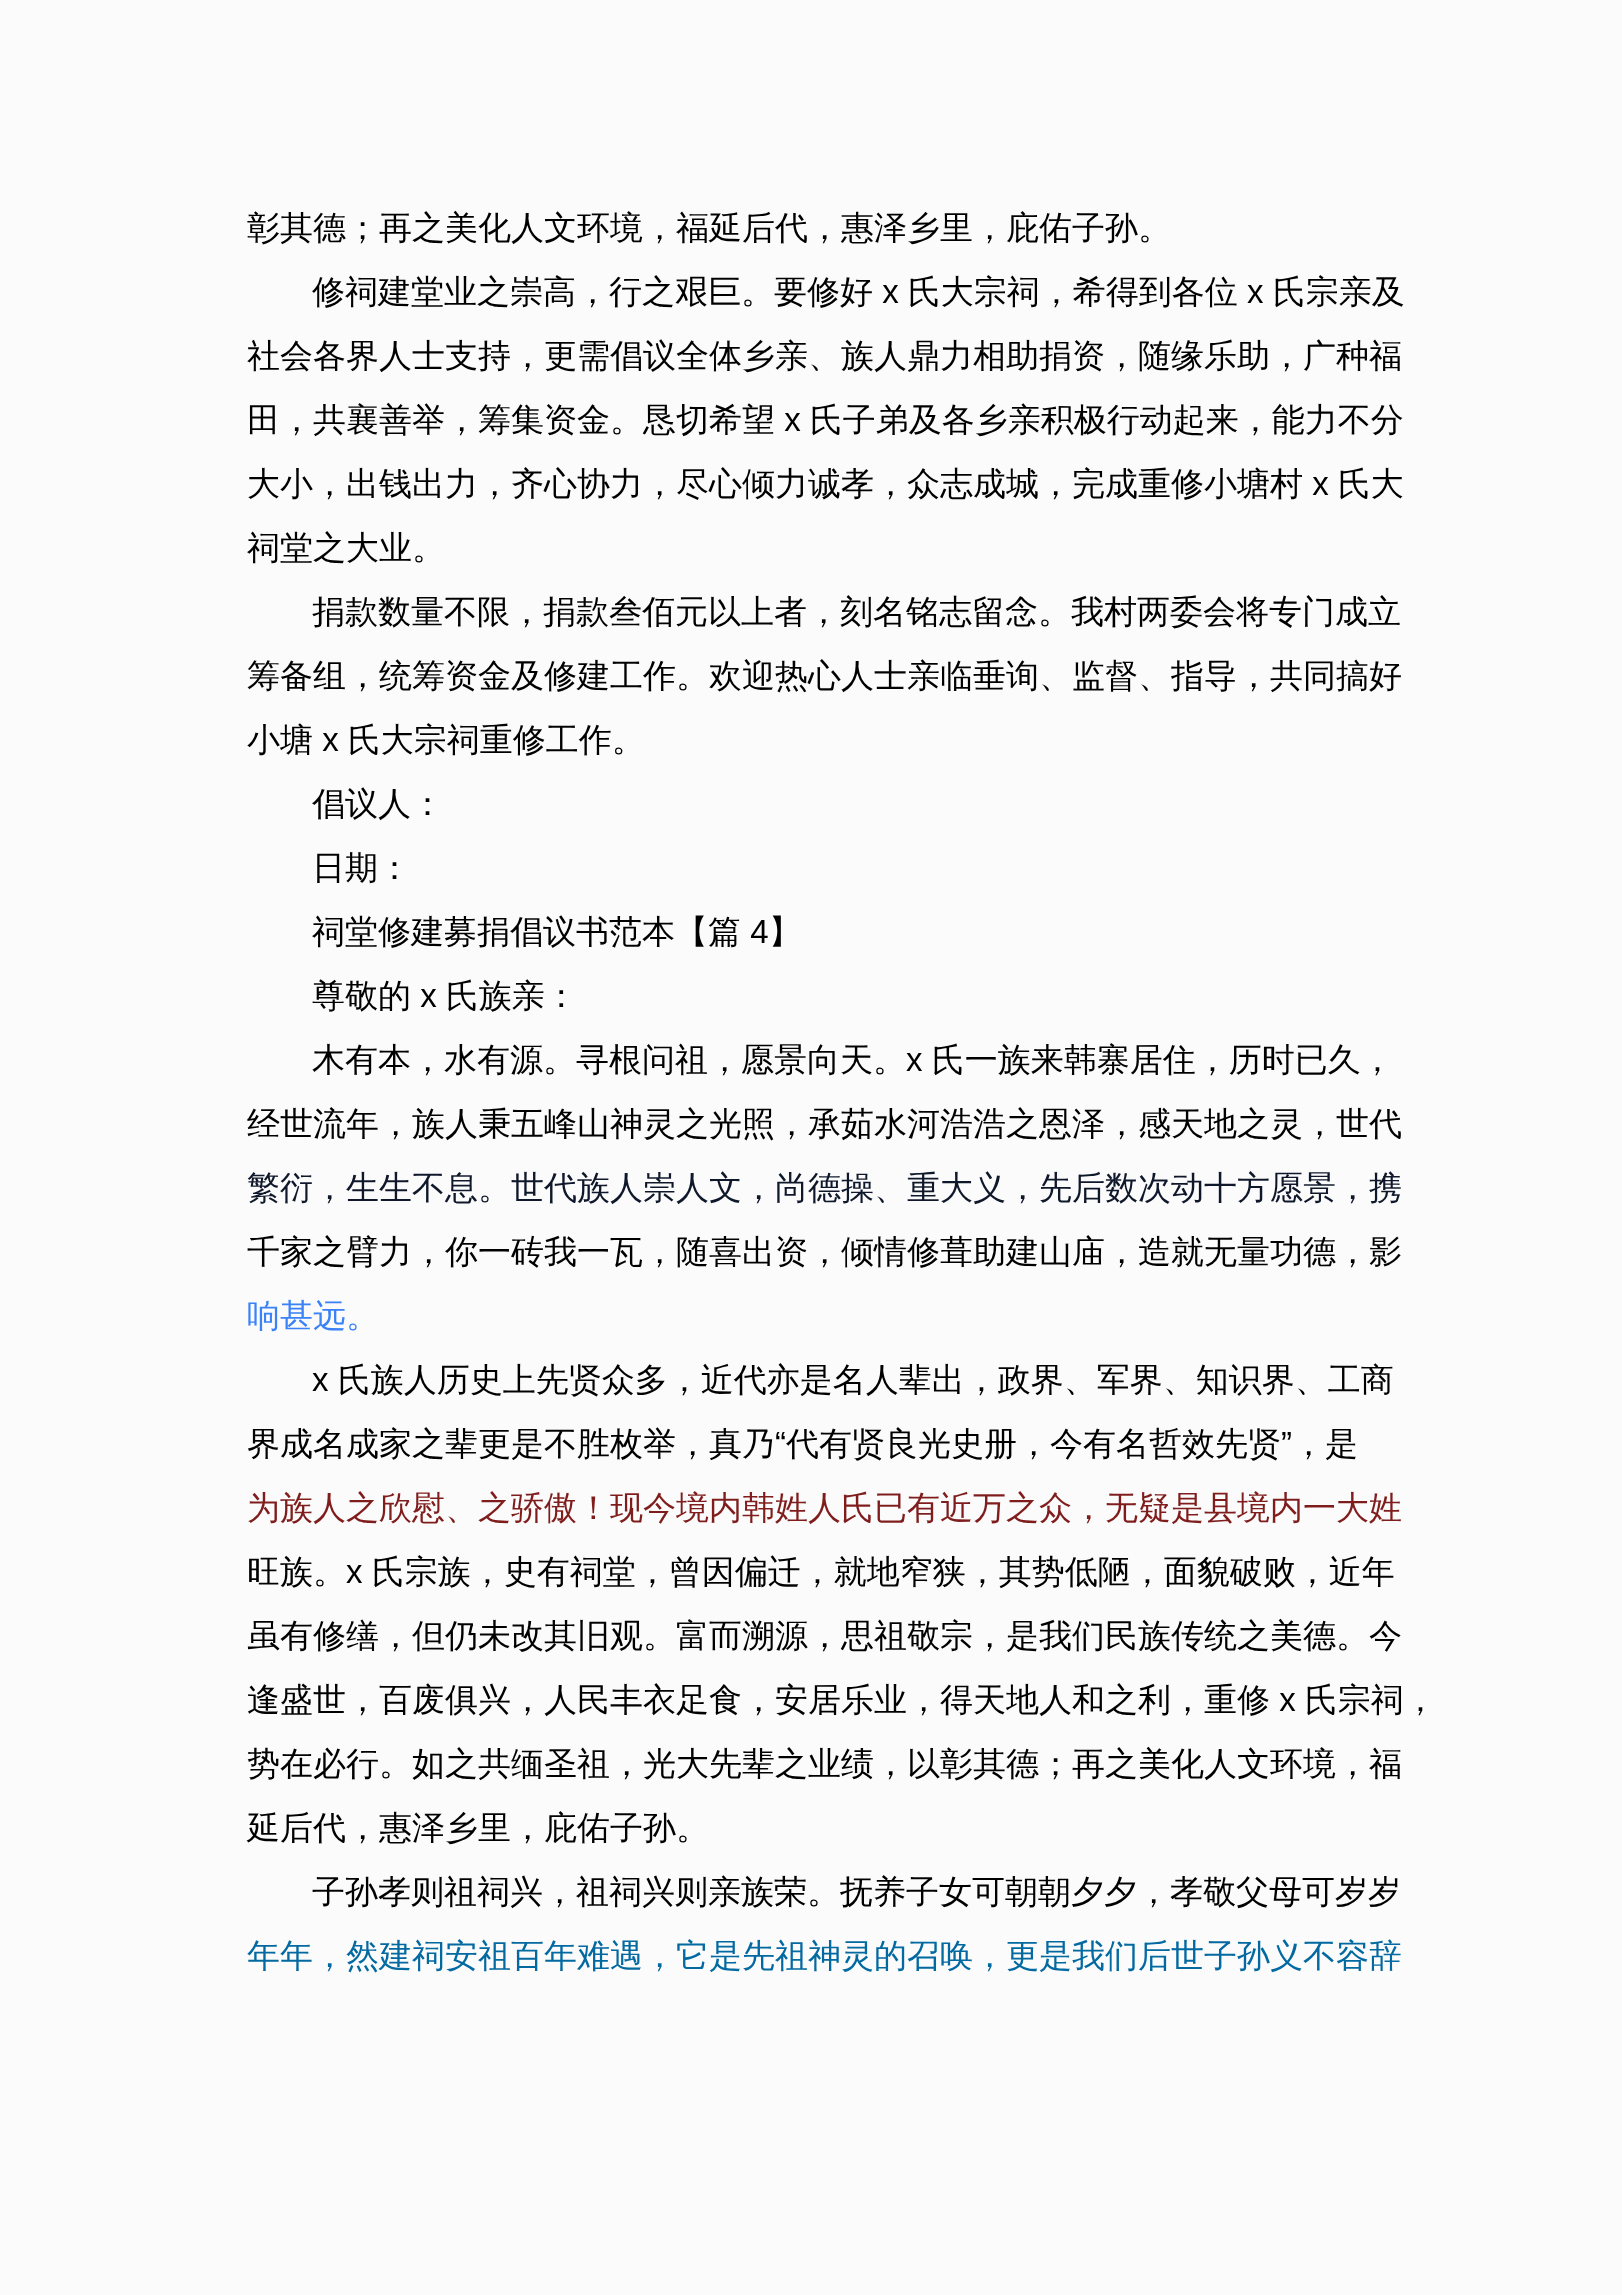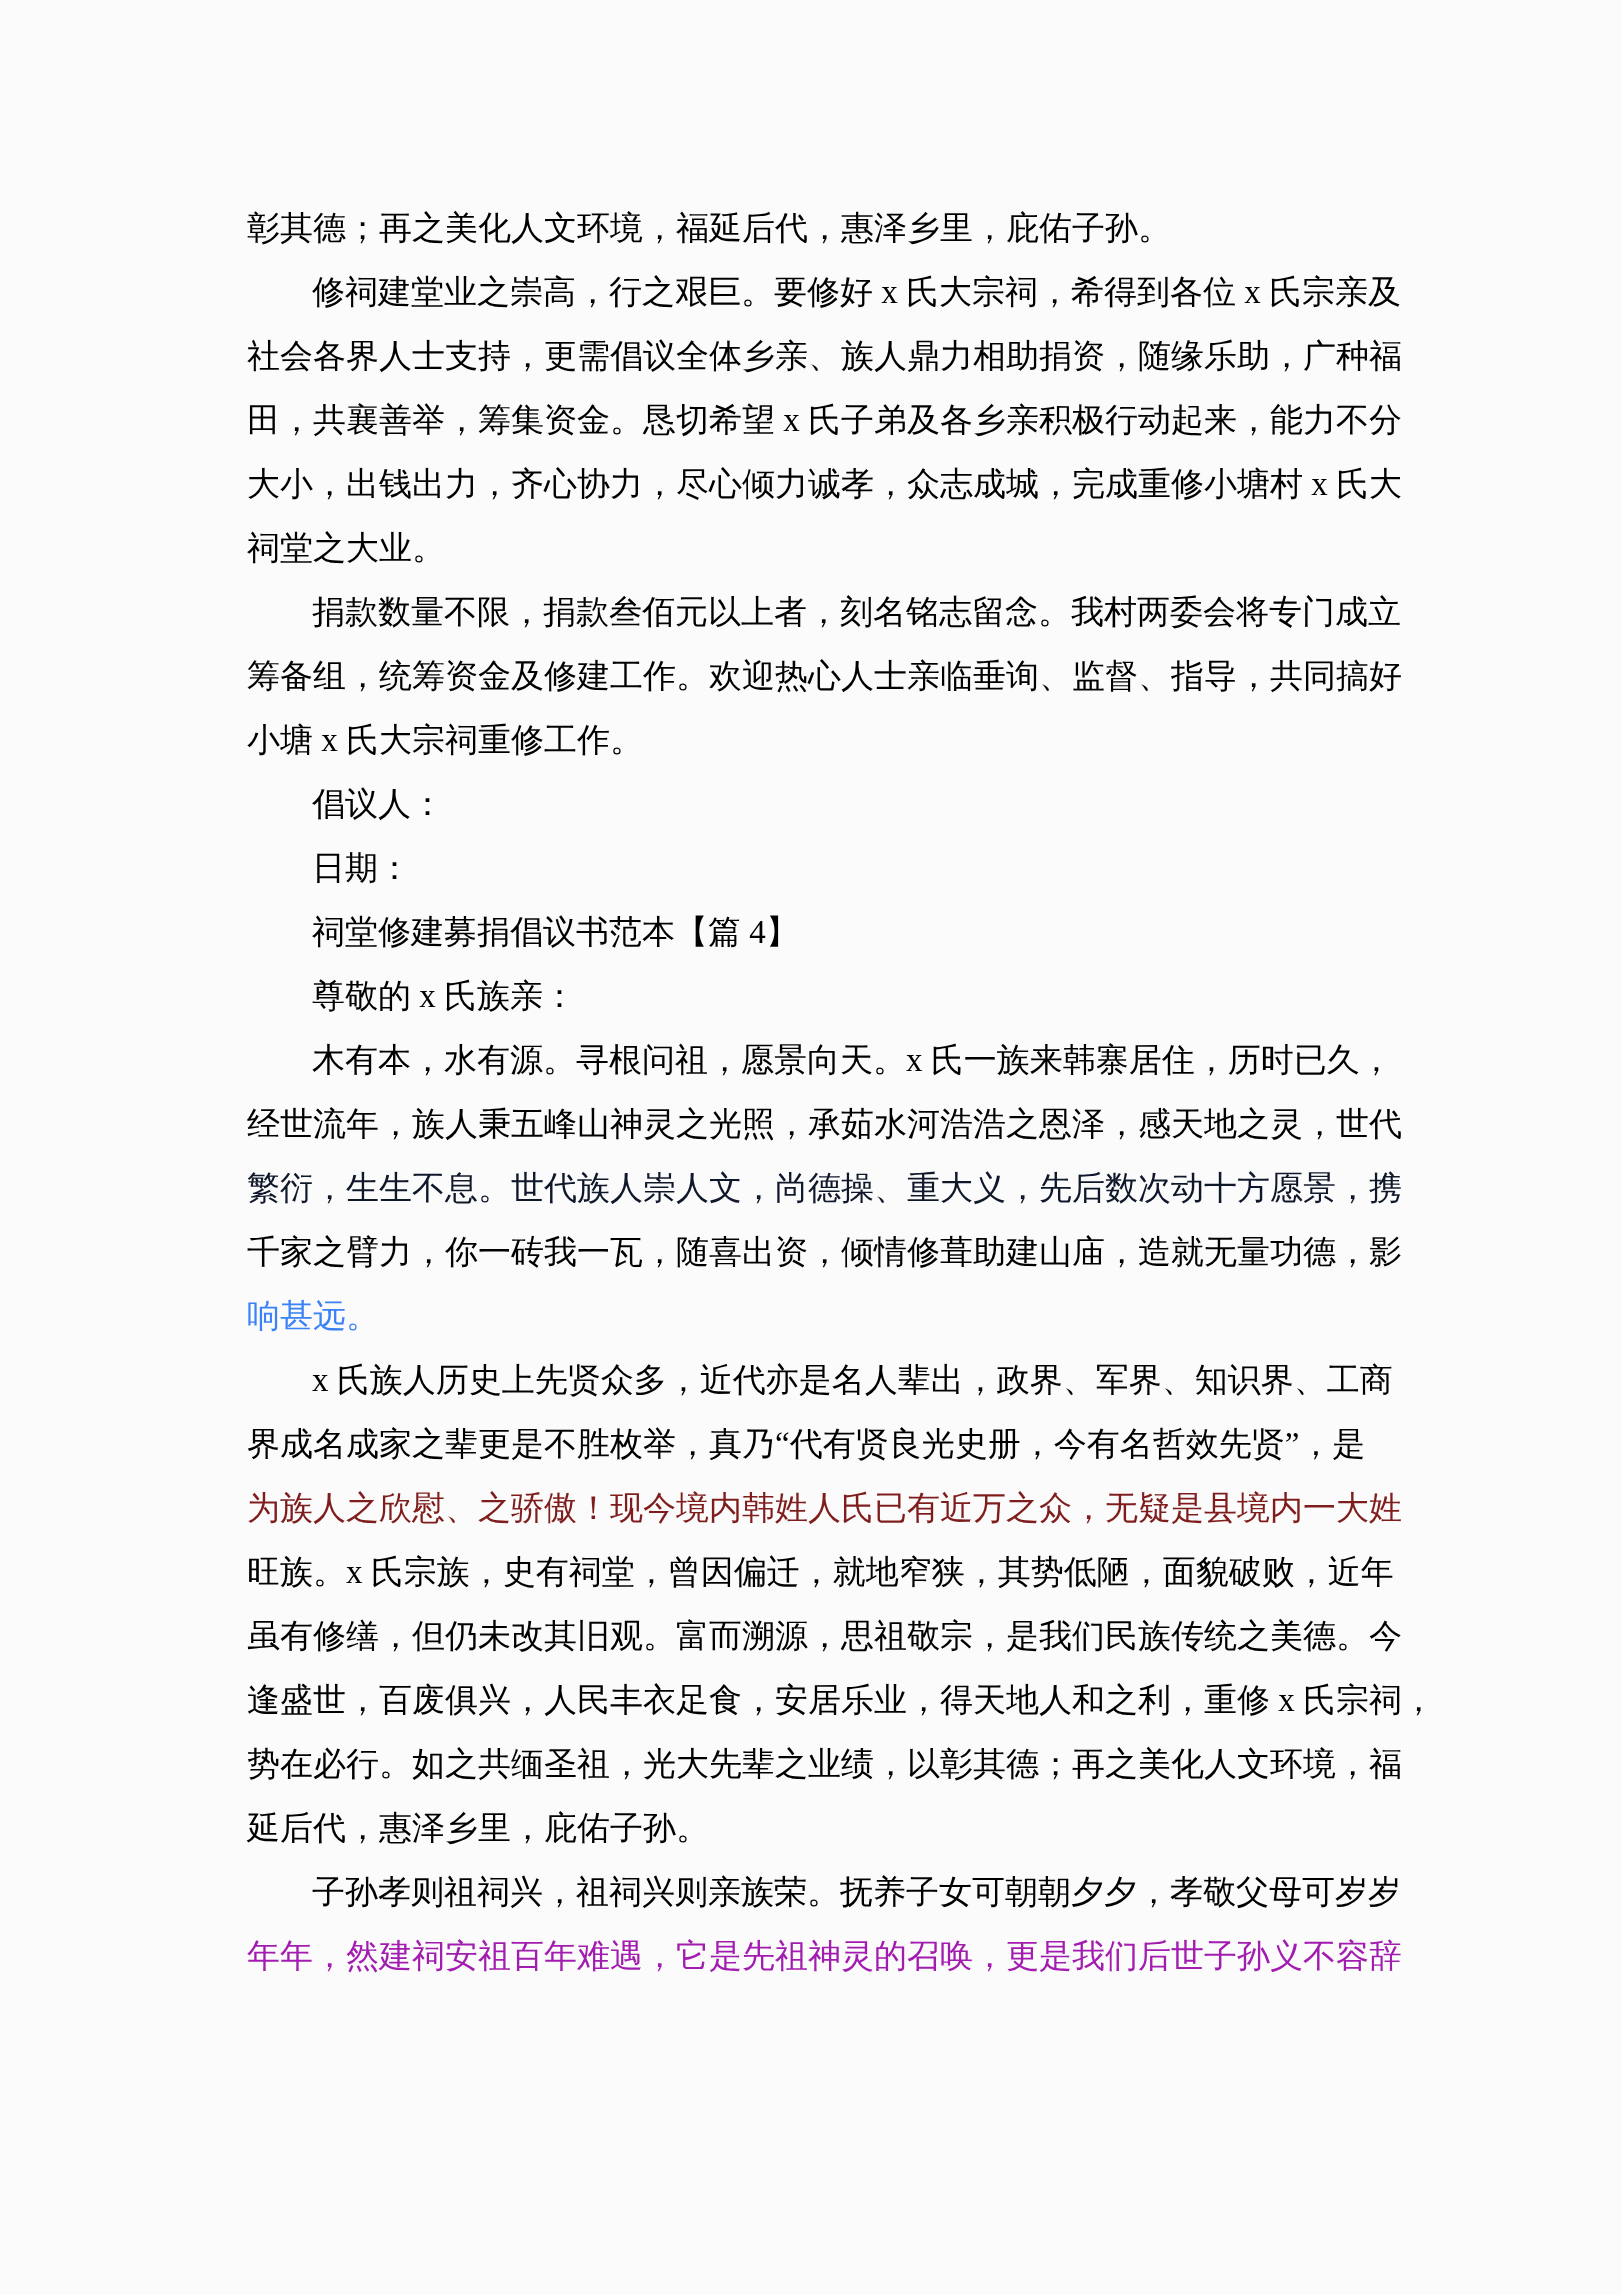--- a/index.html
+++ b/index.html
@@ -20,21 +20,21 @@
   }
   .text-block {
     position: absolute;
     top: 196px;
     left: 247px;
     width: 1152px;
   }
   .line {
     margin: 0;
     padding: 0;
-    font-family: Liberation Serif, serif;
+    font-family: Liberation Sans, sans-serif;
     font-size: 33px;
     line-height: 64px;
     white-space: nowrap;
     font-weight: normal;
   }
   .line.indent {
     text-indent: 65px;
   }
 </style>
 </head>
@@ -62,16 +62,16 @@
       <p class="line" style="color: #3b82f6;">响甚远。</p>
       <p class="line indent" style="color: rgb(0, 0, 0);">x 氏族人历史上先贤众多，近代亦是名人辈出，政界、军界、知识界、工商</p>
       <p class="line" style="color: rgb(0, 0, 0);">界成名成家之辈更是不胜枚举，真乃“代有贤良光史册，今有名哲效先贤”，是</p>
       <p class="line" style="color: #7f1d1d;">为族人之欣慰、之骄傲！现今境内韩姓人氏已有近万之众，无疑是县境内一大姓</p>
       <p class="line" style="color: rgb(0, 0, 0);">旺族。x 氏宗族，史有祠堂，曾因偏迁，就地窄狭，其势低陋，面貌破败，近年</p>
       <p class="line" style="color: rgb(0, 0, 0);">虽有修缮，但仍未改其旧观。富而溯源，思祖敬宗，是我们民族传统之美德。今</p>
       <p class="line" style="color: rgb(0, 0, 0);">逢盛世，百废俱兴，人民丰衣足食，安居乐业，得天地人和之利，重修 x 氏宗祠，</p>
       <p class="line" style="color: rgb(0, 0, 0);">势在必行。如之共缅圣祖，光大先辈之业绩，以彰其德；再之美化人文环境，福</p>
       <p class="line" style="color: rgb(0, 0, 0);">延后代，惠泽乡里，庇佑子孙。</p>
       <p class="line indent" style="color: rgb(0, 0, 0);">子孙孝则祖祠兴，祖祠兴则亲族荣。抚养子女可朝朝夕夕，孝敬父母可岁岁</p>
-      <p class="line" style="color: #a21caf;">年年，然建祠安祖百年难遇，它是先祖神灵的召唤，更是我们后世子孙义不容辞</p>
+      <p class="line" style="color: #0369a1;">年年，然建祠安祖百年难遇，它是先祖神灵的召唤，更是我们后世子孙义不容辞</p>
     </div>
 </div>
 
 
 </body></html>

